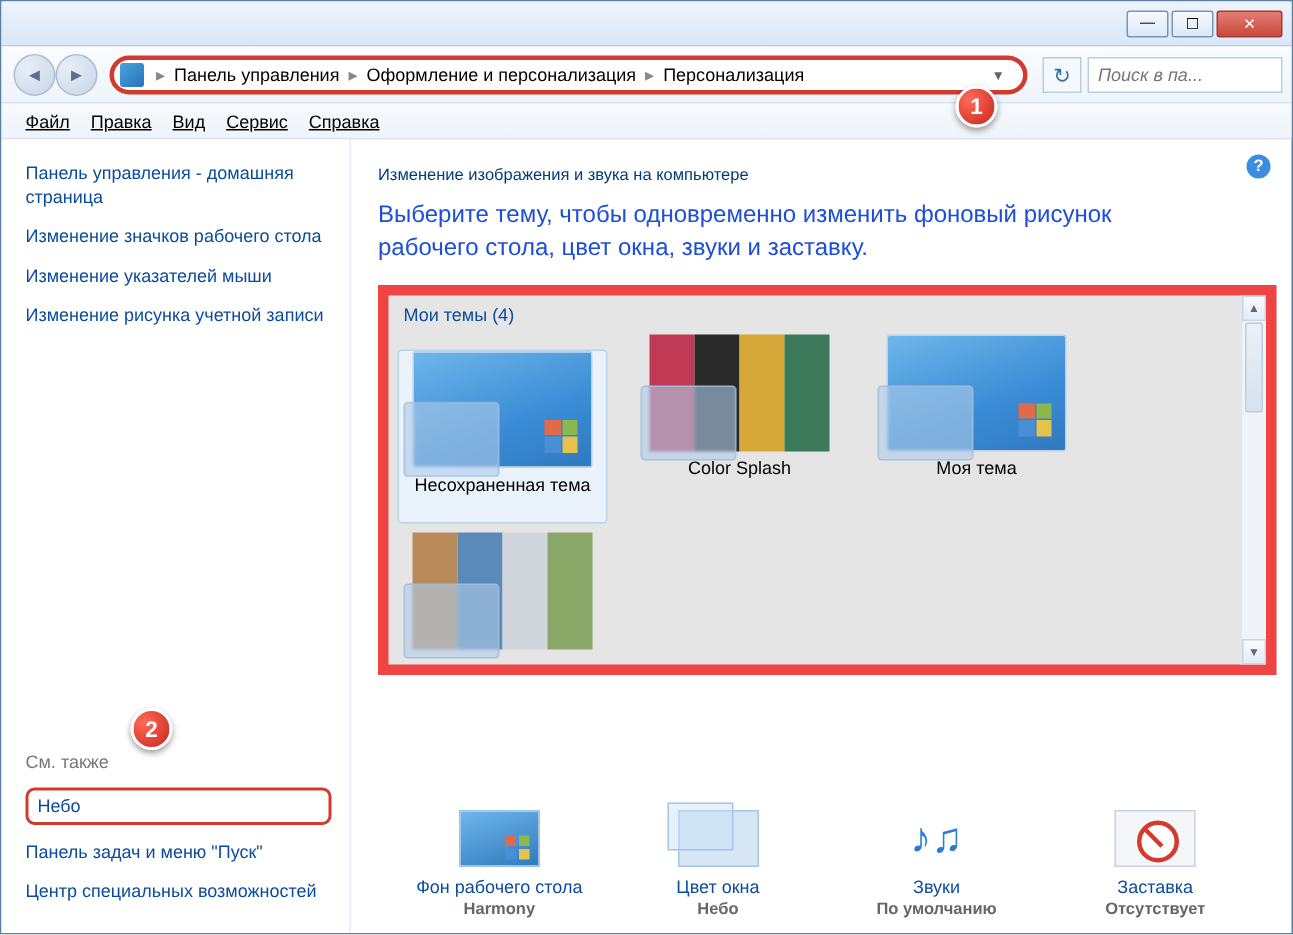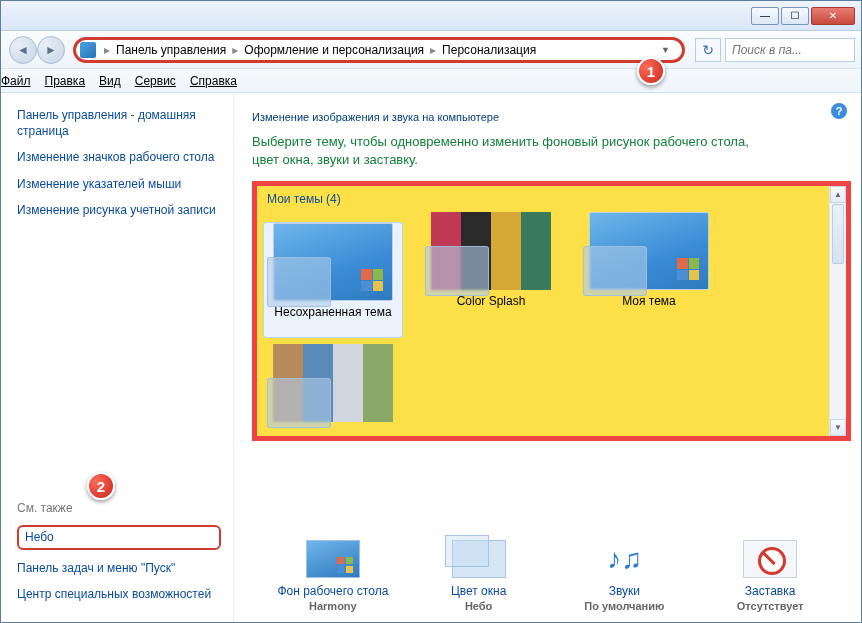--- a/index.html
+++ b/index.html
@@ -18,36 +18,36 @@
 .navcircle{ width:28px; height:28px; border-radius:50%; background:radial-gradient(circle at 30% 30%,#e8eef6,#c7d6e8); border:1px solid #a9bdd4; display:flex; align-items:center; justify-content:center; color:#5a7090; font-size:12px;}
 .addr{ flex:1; height:26px; border:3px solid #d13a2f; border-radius:13px; display:flex; align-items:center; padding:0 8px 0 4px; font-size:12px; background:#fff; margin-left:4px; margin-right:6px; position:relative;}
 .addr .aicon{ width:16px; height:16px; background:linear-gradient(135deg,#4aa3e0,#2673b8); border-radius:2px; margin-right:6px;}
 .addr .crumb{ padding:0 4px;}
 .addr .sep{ color:#888; padding:0 2px;}
 .addr-drop{ color:#666; font-size:9px; margin-left:auto; padding:0 4px;}
 .refresh{ width:26px; height:24px; border:1px solid #b9cde2; display:flex; align-items:center; justify-content:center; color:#3a6ea5; font-size:14px; background:#f5f9fe;}
 .search{ width:130px; height:24px; border:1px solid #b9cde2; padding:0 6px; font-size:12px; color:#b91c1c; font-style:italic; background:#fff;}
 
 
-.menubar{ height:24px; background:linear-gradient(to bottom,#f7fafd,#eef4fa); border-bottom:1px solid #d8e3ef; display:flex; align-items:center; padding-left:0; gap:14px; font-size:12px;}
+.menubar{ height:24px; background:linear-gradient(to bottom,#f7fafd,#eef4fa); border-bottom:1px solid #d8e3ef; display:flex; align-items:center; padding-left:16px; gap:14px; font-size:12px;}
 .menubar span{ cursor:pointer;} .menubar span u{text-decoration:underline;}
 
 
 .bodyarea{ display:flex; height:calc(100% - 30px - 38px - 24px);}
 .sidebar{ width:232px; background:#fff; padding:14px 12px 20px 16px; font-size:12px; display:flex; flex-direction:column; gap:10px;}
 .sidebar a{ color:#0a4b9c; text-decoration:none; display:block; line-height:1.35;}
 .sidebar .seealso{ color:#777; margin-top:auto; font-size:12px;}
 .sidebar .hl{ border:2px solid #d13a2f; border-radius:6px; padding:2px 6px; display:inline-block;}
 
 .content{ flex:1; position:relative; border-left:1px solid #e6edf5; padding:18px 10px 10px 18px; display:flex; flex-direction:column;}
 .helpicon{ position:absolute; right:14px; top:10px; width:16px; height:16px; border-radius:50%; background:#3a8de0; color:#fff; font-size:11px; font-weight:bold; display:flex; align-items:center; justify-content:center;}
 .content h1{ font-size:11px; color:#003b7a; font-weight:normal; margin-bottom:10px;}
-.content p.desc{ font-size:13px; color:#15803d; line-height:1.4; margin-bottom:12px; max-width:520px;}
-
-.themes-box{ border:5px solid #ef4444; background:#fde047; height:260px; padding:4px 6px 6px 6px; position:relative; overflow:hidden;}
+.content p.desc{ font-size:16px; color:#1d4ed8; line-height:1.4; margin-bottom:12px; max-width:520px;}
+
+.themes-box{ border:7px solid #ef4444; background:#e5e5e5; height:260px; padding:4px 6px 6px 6px; position:relative; overflow:hidden;}
 .themes-box .grphdr{ font-size:12px; color:#0a4b9c; margin:2px 0 6px 4px;}
 .themes-grid{ display:flex; flex-wrap:wrap; gap:6px 18px; align-items:flex-start;}
 .theme{ width:140px; text-align:center; font-size:12px;}
 .theme .tthumb{ width:120px; height:78px; margin:0 auto 4px; position:relative;}
 .tt-bg{ position:absolute; inset:0; background:linear-gradient(160deg,#6fb6ea 0%,#3a8cd6 60%,#2f7ac0 100%); border:1px solid #bcd1e6; border-radius:2px;}
 .tt-logo{ position:absolute; right:10px; bottom:10px; width:22px; height:22px; display:grid; grid-template-columns:1fr 1fr; grid-template-rows:1fr 1fr; gap:1px;}
 .tt-logo span:nth-child(1){background:#e06a4a;} .tt-logo span:nth-child(2){background:#8bb84a;}
 .tt-logo span:nth-child(3){background:#4a8ed6;} .tt-logo span:nth-child(4){background:#e6c24a;}
 .tt-glass{ position:absolute; left:-6px; bottom:-6px; width:64px; height:50px; background:rgba(173,203,232,.6); border:1px solid rgba(160,190,220,.9); border-radius:3px; backdrop-filter:blur(1px);}
 .theme.sel{ background:#eaf2fb; border:1px solid #b8d4f0; border-radius:3px; padding-bottom:18px;margin-top:10px;}

